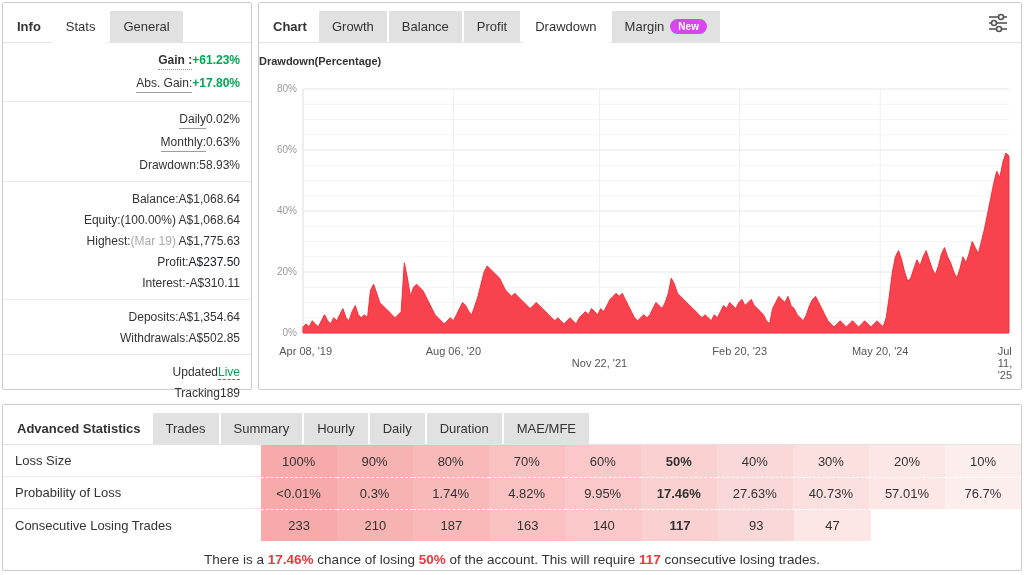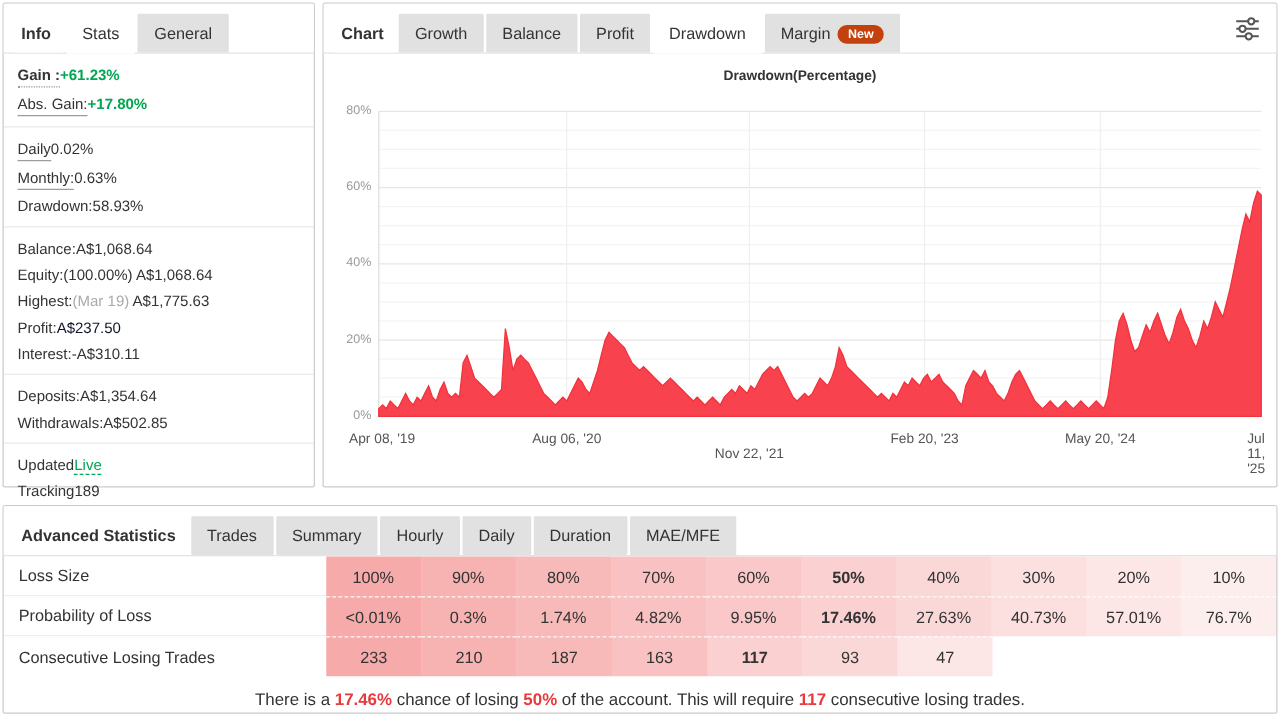--- a/index.html
+++ b/index.html
@@ -10,40 +10,40 @@
   .chart-panel{left:258px;top:2px;width:764px;height:388px;}
   .bottom-panel{left:2px;top:404px;width:1020px;height:167px;}
 
   
   .tabbar{position:relative;display:flex;align-items:flex-end;height:40px;border-bottom:1px solid #e3e3e3;padding-left:8px;box-sizing:border-box;background:#fff;white-space:nowrap;}
   .tabs-slot{display:flex;align-items:flex-end;}
   .tab,.tab-label{font-size:13px;height:31px;line-height:31px;padding:0 13px;margin:0 2px 0 0;color:#333;}
   .tab{background:#e1e1e1;border-radius:1px;cursor:pointer;}
   .tab.selected{background:#fff;position:relative;margin-bottom:-1px;height:32px;z-index:2;}
   .tab-label{font-weight:bold;background:#fff;padding:0 10px 0 6px;}
-  .badge{display:inline-block;background:#c2410c;color:#fff;font-size:10px;font-weight:bold;line-height:15px;padding:0 8px;border-radius:9px;margin-left:6px;vertical-align:1px;}
+  .badge{display:inline-block;background:#d946ef;color:#fff;font-size:10px;font-weight:bold;line-height:15px;padding:0 8px;border-radius:9px;margin-left:6px;vertical-align:1px;}
   .sliders-icon{position:absolute;right:12px;top:10px;cursor:pointer;}
 
   
   .stat-group{padding:6px 11px;border-bottom:1px solid #e9e9e9;}
   .stat-group:last-child{border-bottom:none;}
-  .stat-row{display:flex;justify-content:flex-start;align-items:baseline;font-size:12px;line-height:16px;padding:2.5px 0;}
+  .stat-row{display:flex;justify-content:flex-end;align-items:baseline;font-size:12px;line-height:16px;padding:2.5px 0;}
   .stat-label{color:#333;}
   .ls-bold-dotted{font-weight:bold;border-bottom:1px dotted #999;padding-bottom:1px;}
   .ls-underline{border-bottom:1px solid #9d9d9d;padding-bottom:1px;}
   .stat-value{text-align:right;}
   .vs-green-bold{color:#00a651;font-weight:bold;}
   .vs-green{color:#0f172a;}
   .vs-green-underline{color:#00a651;border-bottom:1px dashed #00a651;cursor:pointer;}
   .prefix-gray{color:#aaa;}
   .prefix-dark{color:#333;}
 
   
   .chart-area{position:relative;width:762px;height:345px;}
-  .chart-title{position:absolute;top:12px;left:0;width:100%;text-align:center;font-size:11px;font-weight:bold;color:#333;}
+  .chart-title{position:absolute;top:12px;left:0;width:100%;font-size:11px;font-weight:bold;color:#333;}
   #chart-svg{position:absolute;left:0;top:0;}
   .chart-ylabel{position:absolute;width:38px;text-align:right;font-size:10px;color:#999;}
   .chart-xlabel{position:absolute;font-size:11px;color:#555;transform:translateX(-50%);}
   .chart-xlabel.first{transform:translateX(-45%);}
   .chart-xlabel.last{transform:translateX(-78%);}
 
   
   .risk-table{}
   .risk-row{display:flex;height:32px;}
   .risk-label{width:258px;box-sizing:border-box;padding-left:12px;display:flex;align-items:center;font-size:13px;border-bottom:1px solid #eee;}
@@ -235,20 +235,21 @@
           <div class="risk-cell" style="background: rgba(238, 85, 85, 0.19);">40.73%</div>
           <div class="risk-cell" style="background: rgba(238, 85, 85, 0.145);">57.01%</div>
           <div class="risk-cell" style="background: rgba(238, 85, 85, 0.1);">76.7%</div>
         </div>
         <div class="risk-row">
           <div class="risk-label">Consecutive Losing Trades</div>
           <div class="risk-cell" style="background: rgba(238, 85, 85, 0.5);">233</div>
           <div class="risk-cell" style="background: rgba(238, 85, 85, 0.455);">210</div>
           <div class="risk-cell" style="background: rgba(238, 85, 85, 0.41);">187</div>
           <div class="risk-cell" style="background: rgba(238, 85, 85, 0.365);">163</div>
+          <div class="risk-cell" style="background: rgba(238, 85, 85, 0.32);">140</div>
           <div class="risk-cell boldcol" style="background: rgba(238, 85, 85, 0.28);">117</div>
           <div class="risk-cell" style="background: rgba(238, 85, 85, 0.23);">93</div>
           <div class="risk-cell" style="background: rgba(238, 85, 85, 0.145);">47</div>
         </div>
       </div>
     <div class="risk-summary" id="risk-summary"><span class="">There is a </span><span class="hl">17.46%</span><span class=""> chance of losing </span><span class="hl">50%</span><span class=""> of the account. This will require </span><span class="hl">117</span><span class=""> consecutive losing trades.</span></div>
   </div>
 
 </div>
 

